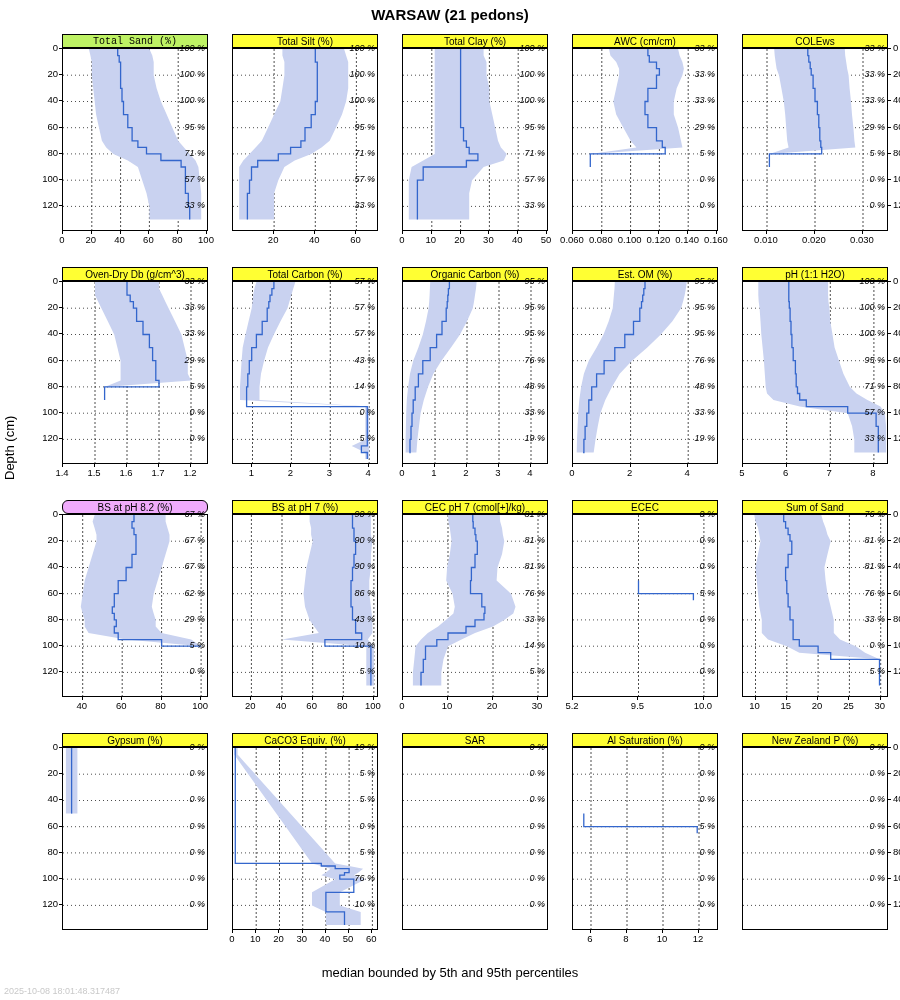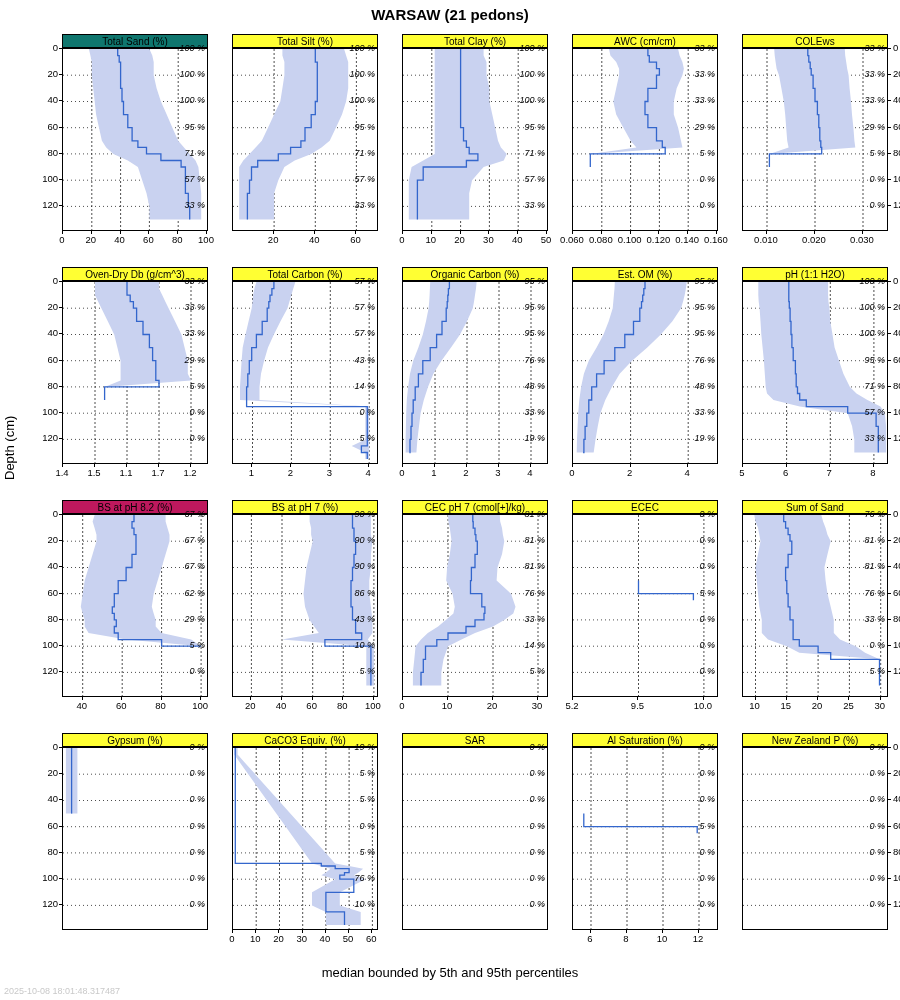--- a/index.html
+++ b/index.html
@@ -81,21 +81,21 @@
   }
   .tick{position:absolute;background:#000;}
 </style>
 </head>
 <body>
 
 <div id="title">WARSAW (21 pedons)</div>
 <div id="ylabel">Depth (cm)</div>
 <div class="grid" id="grid">
     <div class="panel" style="left: 0px; top: 10px; width: 146px;">
-      <div class="strip" style="background: #0f766e;">Total Sand (%)</div>
+      <div class="strip" style="background: #bef264; font-family: Liberation Mono, monospace;">Total Sand (%)</div>
       <div class="plotbox" style="width: 146px; height: 183px;">
         <svg width="144" height="181">
           <line x1="28.8" y1="0" x2="28.8" y2="181" stroke="#000" stroke-width="0.7" stroke-dasharray="2,2"></line>
           <line x1="57.6" y1="0" x2="57.6" y2="181" stroke="#000" stroke-width="0.7" stroke-dasharray="2,2"></line>
           <line x1="86.4" y1="0" x2="86.4" y2="181" stroke="#000" stroke-width="0.7" stroke-dasharray="2,2"></line>
           <line x1="115.2" y1="0" x2="115.2" y2="181" stroke="#000" stroke-width="0.7" stroke-dasharray="2,2"></line>
           <line x1="0" y1="26.2" x2="144" y2="26.2" stroke="#000" stroke-width="0.7" stroke-dasharray="1,3"></line>
           <line x1="0" y1="52.5" x2="144" y2="52.5" stroke="#000" stroke-width="0.7" stroke-dasharray="1,3"></line>
           <line x1="0" y1="78.7" x2="144" y2="78.7" stroke="#000" stroke-width="0.7" stroke-dasharray="1,3"></line>
           <line x1="0" y1="104.9" x2="144" y2="104.9" stroke="#000" stroke-width="0.7" stroke-dasharray="1,3"></line>
@@ -313,21 +313,21 @@
       <div class="pct" style="right: 3px; top: 35.2319px;">33 %</div>
       <div class="pct" style="right: 3px; top: 61.4638px;">33 %</div>
       <div class="pct" style="right: 3px; top: 87.6957px;">29 %</div>
       <div class="pct" style="right: 3px; top: 113.928px;">5 %</div>
       <div class="pct" style="right: 3px; top: 140.159px;">0 %</div>
       <div class="pct" style="right: 3px; top: 166.391px;">0 %</div>
       <div class="xlab" style="left: -18px; width: 36px; top: 200px;">1.4</div>
       <div class="tick" style="left: 0px; top: 197px; width: 1px; height: 3px;"></div>
       <div class="xlab" style="left: 14px; width: 36px; top: 200px;">1.5</div>
       <div class="tick" style="left: 32px; top: 197px; width: 1px; height: 3px;"></div>
-      <div class="xlab" style="left: 46px; width: 36px; top: 200px;">1.1</div>
+      <div class="xlab" style="left: 46px; width: 36px; top: 200px;">1.6</div>
       <div class="tick" style="left: 64px; top: 197px; width: 1px; height: 3px;"></div>
       <div class="xlab" style="left: 78px; width: 36px; top: 200px;">1.7</div>
       <div class="tick" style="left: 96px; top: 197px; width: 1px; height: 3px;"></div>
       <div class="xlab" style="left: 110px; width: 36px; top: 200px;">1.2</div>
       <div class="tick" style="left: 128px; top: 197px; width: 1px; height: 3px;"></div>
       <div class="ylab" style="top: 8px; left: -24px; width: 20px; text-align: right;">0</div>
       <div class="tick" style="top: 14px; height: 1px; width: 3px; left: -3px;"></div>
       <div class="ylab" style="top: 34.2319px; left: -24px; width: 20px; text-align: right;">20</div>
       <div class="tick" style="top: 40.2319px; height: 1px; width: 3px; left: -3px;"></div>
       <div class="ylab" style="top: 60.4638px; left: -24px; width: 20px; text-align: right;">40</div>
@@ -482,21 +482,21 @@
       <div class="ylab" style="top: 86.6957px; left: 151px;">60</div>
       <div class="tick" style="top: 92.6957px; height: 1px; width: 3px; left: 146px;"></div>
       <div class="ylab" style="top: 112.928px; left: 151px;">80</div>
       <div class="tick" style="top: 118.928px; height: 1px; width: 3px; left: 146px;"></div>
       <div class="ylab" style="top: 139.159px; left: 151px;">100</div>
       <div class="tick" style="top: 145.159px; height: 1px; width: 3px; left: 146px;"></div>
       <div class="ylab" style="top: 165.391px; left: 151px;">120</div>
       <div class="tick" style="top: 171.391px; height: 1px; width: 3px; left: 146px;"></div>
     </div>
     <div class="panel" style="left: 0px; top: 476px; width: 146px;">
-      <div class="strip" style="background: #be185d;">BS at pH 8.2 (%)</div>
+      <div class="strip" style="background: #f0abfc; border-radius: 6px;">BS at pH 8.2 (%)</div>
       <div class="plotbox" style="width: 146px; height: 183px;">
         <svg width="144" height="181">
           <line x1="19.7" y1="0" x2="19.7" y2="181" stroke="#000" stroke-width="0.7" stroke-dasharray="2,2"></line>
           <line x1="59.2" y1="0" x2="59.2" y2="181" stroke="#000" stroke-width="0.7" stroke-dasharray="2,2"></line>
           <line x1="98.6" y1="0" x2="98.6" y2="181" stroke="#000" stroke-width="0.7" stroke-dasharray="2,2"></line>
           <line x1="138.1" y1="0" x2="138.1" y2="181" stroke="#000" stroke-width="0.7" stroke-dasharray="2,2"></line>
           <line x1="0" y1="26.2" x2="144" y2="26.2" stroke="#000" stroke-width="0.7" stroke-dasharray="1,3"></line>
           <line x1="0" y1="52.5" x2="144" y2="52.5" stroke="#000" stroke-width="0.7" stroke-dasharray="1,3"></line>
           <line x1="0" y1="78.7" x2="144" y2="78.7" stroke="#000" stroke-width="0.7" stroke-dasharray="1,3"></line>
           <line x1="0" y1="104.9" x2="144" y2="104.9" stroke="#000" stroke-width="0.7" stroke-dasharray="1,3"></line>

